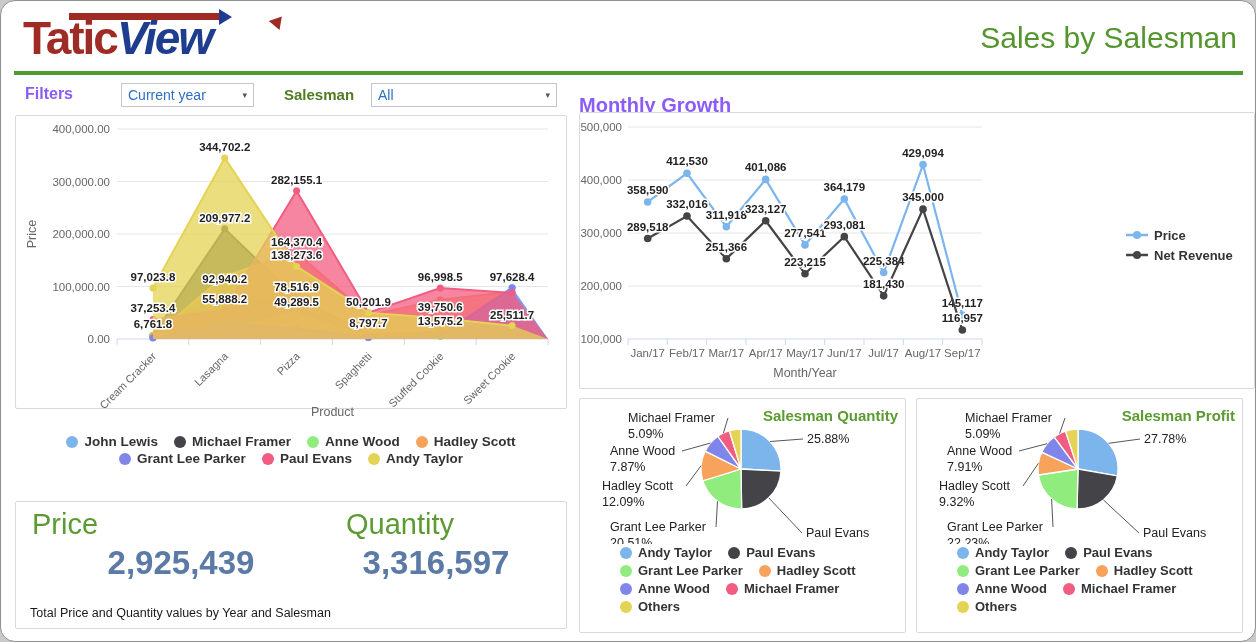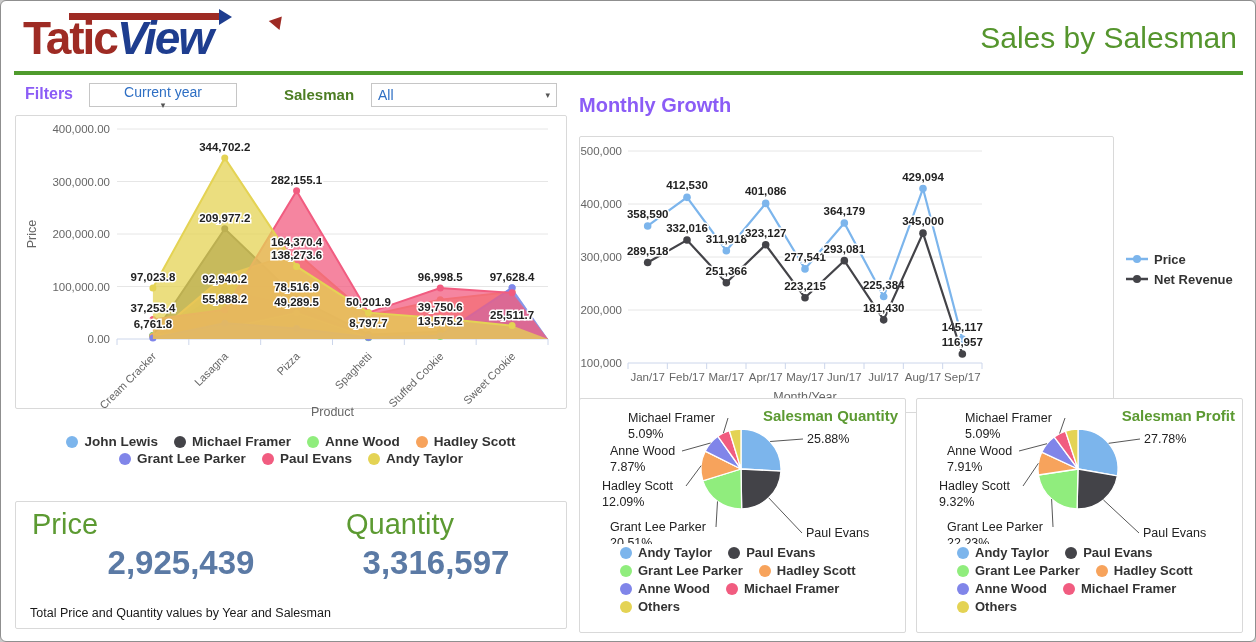--- a/index.html
+++ b/index.html
@@ -1,39 +1,39 @@
 <!DOCTYPE html>
 <html><head>
 <meta charset="utf-8">
 <style>
   html,body{margin:0;padding:0;background:#c9c9c9;font-family:"Liberation Sans",sans-serif;}
-  .page{position:relative;width:1254px;height:640px;background:#fff;border:1px solid #8f8f8f;border-radius:6px;overflow:hidden;}
+  .page{position:relative;width:1254px;height:640px;background:#fff;border:1px solid #8f8f8f;border-radius:15px;overflow:hidden;}
   
   .logo{position:absolute;left:22px;top:10px;width:260px;height:58px;}
   .logo-tatic{font-size:46px;font-weight:bold;color:#9e2b24;letter-spacing:-2px;}
   .logo-view{font-size:46px;font-weight:bold;color:#1e3d8f;letter-spacing:-2px;font-style:italic;}
   .logo-bar{position:absolute;left:46px;top:2px;width:150px;height:7px;background:#9e2b24;}
   .logo-arrow-blue{position:absolute;left:196px;top:-2px;width:0;height:0;border-top:8px solid transparent;border-bottom:8px solid transparent;border-left:13px solid #1e3d8f;}
   .logo-arrow-red{position:absolute;left:248px;top:4px;width:0;height:0;border-left:7px solid transparent;border-right:7px solid transparent;border-bottom:12px solid #9e2b24;transform:rotate(40deg);}
   .page-title{position:absolute;right:18px;top:20px;font-size:30px;color:#55952d;}
   .green-rule{position:absolute;left:13px;top:70px;width:1229px;height:4px;background:#4f9b2d;}
   
   .filters-label{position:absolute;left:24px;top:84px;font-size:16px;font-weight:bold;color:#8b5cf6;}
   .salesman-label{position:absolute;left:283px;top:85px;font-size:15px;font-weight:bold;color:#4c7d23;}
   .dropdown{position:absolute;top:82px;height:24px;border:1px solid #c6c6c6;background:#fff;box-sizing:border-box;display:flex;align-items:center;justify-content:space-between;padding:0 6px;cursor:pointer;}
-  .dd-year{left:88px;width:148px;flex-direction:column;}
+  .dd-year{left:120px;width:133px;}
   .dd-salesman{left:370px;width:186px;}
   .dd-text{font-size:14px;color:#2e6fc4;white-space:nowrap;}
   .dd-arrow{font-size:9px;color:#555;}
   
   .panel{position:absolute;background:#fff;border:1px solid #d9d9d9;border-radius:2px;box-sizing:border-box;}
   .area-panel{left:14px;top:114px;width:552px;height:294px;}
   .summary-panel{left:14px;top:500px;width:552px;height:128px;}
   .mg-title{position:absolute;left:578px;top:93px;font-size:20px;font-weight:bold;color:#8b5cf6;}
-  .mg-panel{left:578px;top:111px;width:535px;height:277px;margin-top:24px;}
+  .mg-panel{left:578px;top:111px;width:676px;height:277px;}
   .pie-panel-q{left:578px;top:397px;width:327px;height:235px;}
   .pie-panel-p{left:915px;top:397px;width:327px;height:235px;}
   svg{display:block;}
   
   .area-legend{position:absolute;left:0;top:318px;width:550px;display:flex;flex-direction:column;align-items:center;gap:2px;}
   .legend-row{display:flex;gap:16px;justify-content:center;}
   .legend-item{display:flex;align-items:center;gap:6px;font-size:13.5px;font-weight:bold;color:#333;cursor:pointer;white-space:nowrap;}
   .legend-dot{width:12px;height:12px;border-radius:50%;flex:0 0 auto;}
   .pie-legend{position:absolute;left:40px;top:146px;width:276px;display:flex;flex-wrap:wrap;column-gap:16px;row-gap:3px;}
   .pie-legend .legend-item{font-size:13px;}

